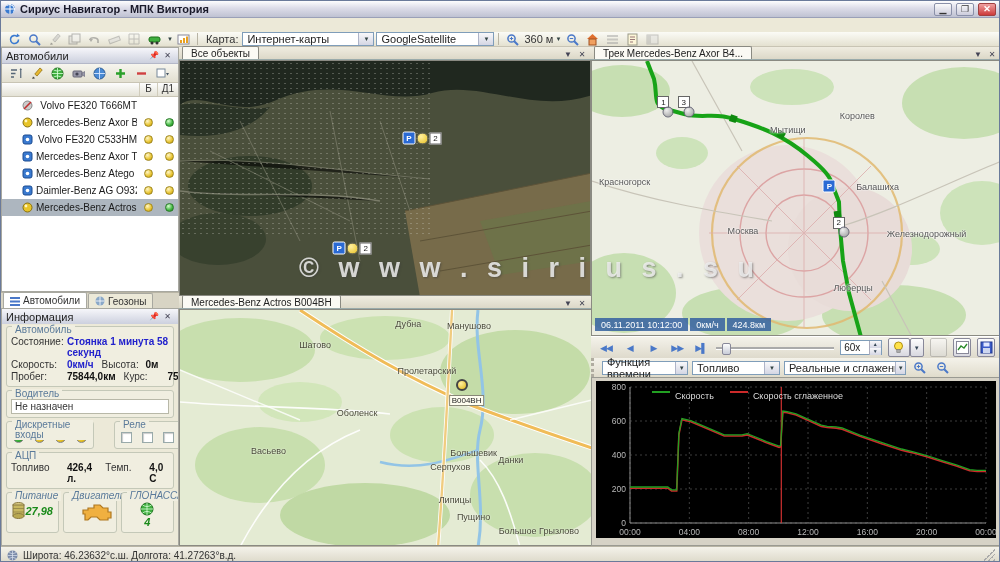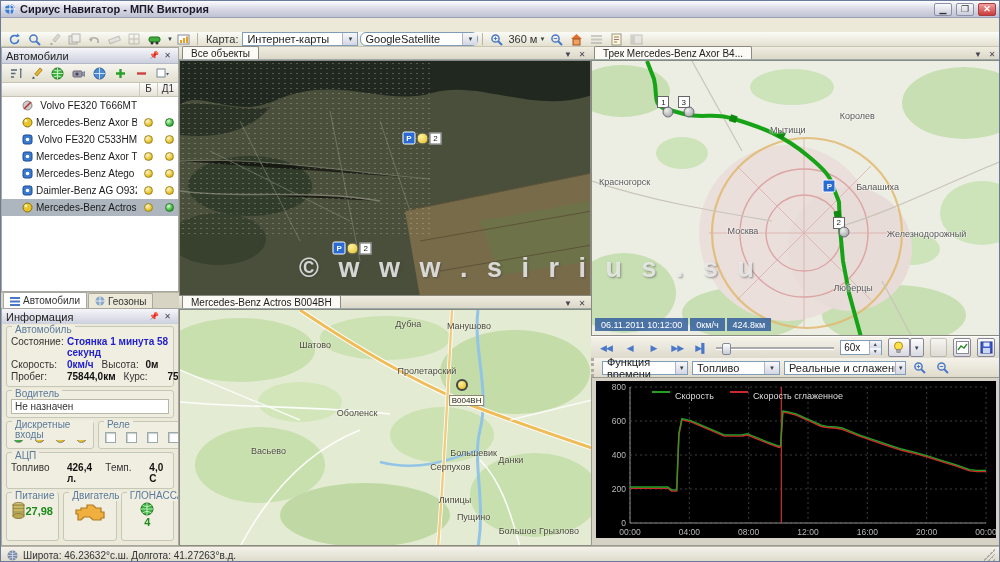--- a/index.html
+++ b/index.html
@@ -56,21 +56,21 @@
   .irow .lbl2{width:44px;flex:none;margin-left:8px;}
   .val-blue{color:#2222cc;font-weight:bold;}
   .val-b{color:#111;font-weight:bold;}
   .sunken{background:#fff;border:1px solid #b8b8a8;padding:1px 3px;font-size:10px;color:#333;}
   .ledrow{display:flex;gap:10px;padding:2px 2px;}
   .led{width:11px;height:11px;border-radius:50%;border:1px solid #888;box-sizing:border-box;}
   .led.green{background:radial-gradient(circle at 35% 30%,#d0ffd0,#35b035 60%,#187018);}
   .led.yellow{background:radial-gradient(circle at 35% 30%,#fff8c0,#e8c428 60%,#b08c10);}
   .cb{width:11px;height:11px;background:#fff;border:1px solid #9aa;box-shadow:inset 1px 1px 1px #ccc;box-sizing:border-box;}
   .minigrp-row{display:flex;gap:4px;}
-  .minigrp{flex:1;text-align:center;padding-top:9px;padding-bottom:12px;}
+  .minigrp{flex:1;text-align:right;padding-top:9px;padding-bottom:4px;font-style:italic;}
   .green-num{color:#1a8a1a;font-weight:bold;font-size:11px;}
   
   .tabstrip{position:absolute;height:13px;background:linear-gradient(#efece0,#dcd8c8);display:flex;align-items:flex-end;padding-left:3px;box-sizing:border-box;border-bottom:1px solid #9aa;}
   .mtab{height:12px;background:#fbfaf4;border:1px solid #8a8a82;border-bottom:none;border-radius:2px 2px 0 0;padding:0 8px;display:flex;align-items:center;font-size:10px;color:#222;white-space:nowrap;}
   .strip-btns{margin-left:auto;display:flex;gap:2px;padding-right:3px;align-items:center;}
   .strip-btn{font-size:8px;color:#445;width:12px;text-align:center;}
   .mapbox{position:absolute;overflow:hidden;border:1px solid #8a8a82;box-sizing:border-box;}
   .mapbox svg{position:absolute;left:0;top:0;}
   .citylbl{position:absolute;font-size:9px;color:#555;white-space:nowrap;transform:translate(-50%,-50%);text-shadow:0 0 2px #fff,0 0 2px #fff;}
   .placelbl{position:absolute;font-size:9px;color:#4a4a3a;white-space:nowrap;transform:translate(-50%,-50%);text-shadow:0 0 2px #fff;}
@@ -179,25 +179,25 @@
           <svg viewBox="0 0 13 13">
             <rect x="1" y="2" width="11" height="9" fill="#fff" stroke="#889"></rect>
             <rect x="3" y="7" width="2" height="3" fill="#e8a020"></rect>
             <rect x="6" y="5" width="2" height="5" fill="#e8a020"></rect>
             <rect x="9" y="3.5" width="2" height="6.5" fill="#e8a020"></rect>
           </svg>
         </span>
       </span>
     <span class="tsep"></span>
     <span class="tb-label">Карта:</span>
-    <span class="combo" style="width:116px;text-align:center;">
+    <span class="combo" style="width:132px;text-align:center;">
       <span>Интернет-карты</span>
       <span class="dd">▼</span>
     </span>
-    <span class="combo" style="width:118px;border-radius:6px;">
+    <span class="combo" style="width:118px;">
       <span>GoogleSatellite</span>
       <span class="dd">▼</span>
     </span>
     <span class="tsep"></span>
     <span id="tb-right-a" style="display:flex;align-items:center;">
         <span class="tbtn">
           <svg viewBox="0 0 13 13">
             <circle cx="5.5" cy="5.5" r="3.6" fill="none" stroke="#4a78c8" stroke-width="1.5"></circle>
             <line x1="8.2" y1="8.2" x2="12" y2="12" stroke="#4a78c8" stroke-width="2"></line>
             <path d="M3.8,5.5 h3.4 M5.5,3.8 v3.4" stroke="#4a78c8" stroke-width="1"></path>
@@ -443,21 +443,21 @@
             <span class="lbl">Пробег:</span>
             <span class="val-b">75844,0км</span>
             <span class="lbl2">Курс:</span>
             <span class="val-b">75°</span>
           </div>
       </div>
       <div class="grp">
         <span class="grp-cap">Водитель</span>
         <div class="sunken">Не назначен</div>
       </div>
-      <div style="display:flex;gap:4px;">
+      <div style="display:flex;gap:20px;">
         <div class="grp" style="flex:1.1;">
           <span class="grp-cap">Дискретные входы</span>
           <div class="ledrow" id="led-row">
               <span class="led green"></span>
               <span class="led yellow"></span>
               <span class="led yellow"></span>
               <span class="led yellow"></span>
             </div>
         </div>
         <div class="grp" style="flex:1;">

